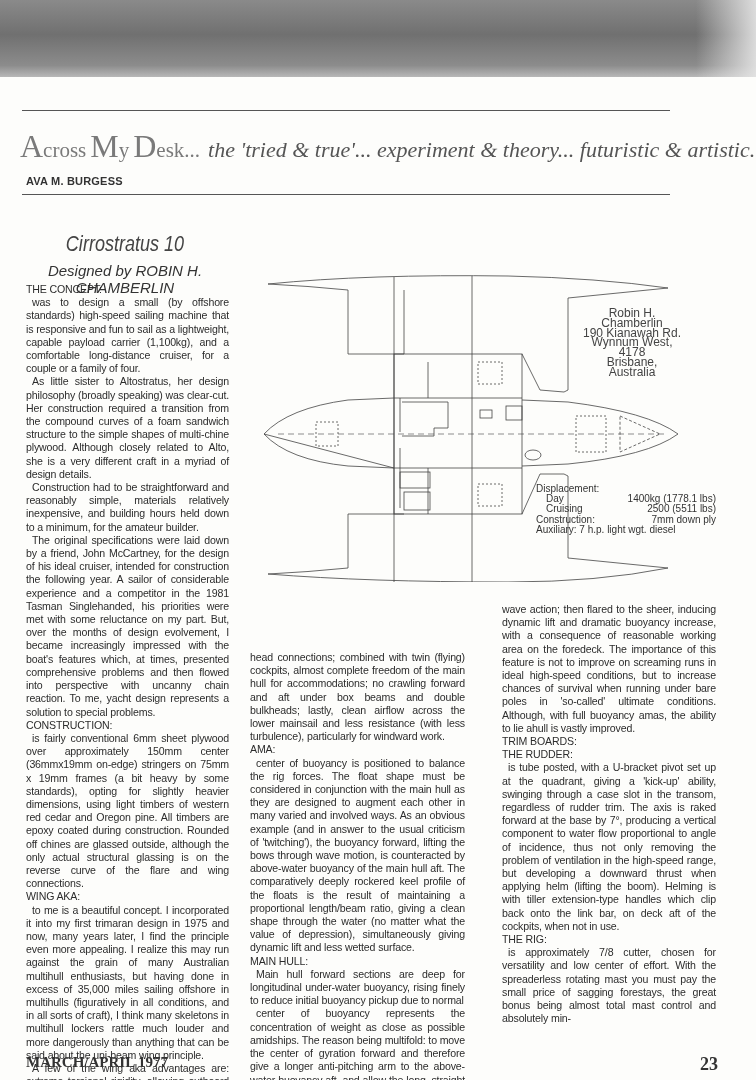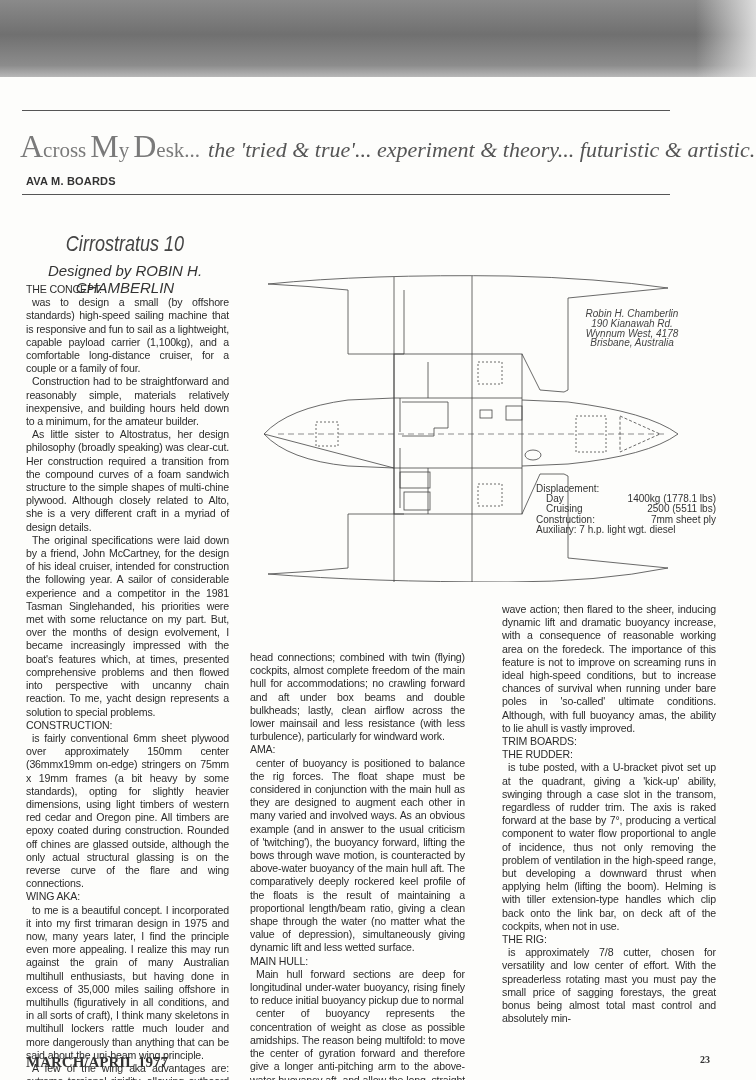--- a/index.html
+++ b/index.html
@@ -14,42 +14,42 @@
   .author{position:absolute;left:26px;top:175px;font-size:11px;font-weight:bold;color:#333;letter-spacing:0.2px;}
   .article-title{position:absolute;left:0;width:250px;top:231px;text-align:center;font-style:italic;font-size:22px;color:#444;font-family:"Liberation Sans",sans-serif;transform:scaleX(0.82);transform-origin:125px 0;}
   .designer{position:absolute;left:0;width:250px;top:262px;text-align:center;font-style:italic;font-size:15px;color:#333;}
   .col{position:absolute;font-size:10.6px;line-height:13.2px;color:#2c2c2c;text-align:justify;font-family:"Liberation Sans",sans-serif;letter-spacing:-0.15px;}
   .col p{margin:0;text-indent:6px;}
   .col .h{margin:0;text-indent:0;text-transform:uppercase;}
   .col1{left:26px;top:283px;width:203px;}
   .col2{left:250px;top:603px;width:215px;margin-top:48px;}
   .col3{left:502px;top:603px;width:214px;}
   .diagram{position:absolute;left:248px;top:252px;width:500px;height:330px;}
-  .addr{position:absolute;left:582px;top:309px;width:100px;text-align:center;font-size:10px;line-height:9.8px;color:#444;font-style:italic;}
+  .addr{position:absolute;left:582px;top:309px;width:100px;text-align:center;font-size:12px;line-height:9.8px;color:#444;}
   .specs{position:absolute;left:536px;top:484px;font-size:10px;line-height:10.2px;color:#333;}
   .specs .row{display:flex;white-space:nowrap;}
   .specs .k{width:90px;}
   .specs .k.ind{padding-left:10px;width:80px;}
   .specs .v{width:90px;text-align:right;}
   .footer-left{position:absolute;left:26px;top:1054px;font-family:"Liberation Serif",serif;font-weight:bold;font-size:15px;color:#333;}
-  .footer-right{position:absolute;left:700px;top:1054px;font-family:"Liberation Serif",serif;font-weight:bold;font-size:10px;color:#333;}
+  .footer-right{position:absolute;left:700px;top:1054px;font-family:"Liberation Serif",serif;font-weight:bold;font-size:18px;color:#333;}
 </style>
 </head>
 <body>
 
 <div class="topband"></div>
 <div class="rule" style="left:22px;top:110px;width:648px;"></div>
 
 <div class="masthead">
   <span class="big">A</span><span class="small">cross</span>
   <span class="big">M</span><span class="small">y</span>
   <span class="big">D</span><span class="small">esk...</span>
   <span class="tag">the 'tried &amp; true'... experiment &amp; theory... futuristic &amp; artistic...</span>
 </div>
-<div class="author">AVA M. BOARDS</div>
+<div class="author">AVA M. BURGESS</div>
 <div class="rule" style="left:22px;top:194px;width:648px;"></div>
 
 <div class="article-title">Cirrostratus 10</div>
 <div class="designer">Designed by ROBIN H. CHAMBERLIN</div>
 
 <svg class="diagram" viewBox="0 0 500 330" fill="none" stroke="#444" stroke-width="0.8">
 
   <path d="M20 32 Q120 22 260 24 Q350 26 420 36"></path>
   <path d="M20 32 Q60 34 100 38"></path>
 
@@ -99,32 +99,32 @@
   <div class="row">
       <span class="k ind">Day</span>
       <span class="v">1400kg (1778.1 lbs)</span>
     </div>
   <div class="row">
       <span class="k ind">Cruising</span>
       <span class="v">2500 (5511 lbs)</span>
     </div>
   <div class="row">
       <span class="k">Construction:</span>
-      <span class="v">7mm sheet ply</span>
+      <span class="v">7mm down ply</span>
     </div>
   <div class="row">
       <span>Auxiliary:  7 h.p. light wgt. diesel</span>
     </div>
 </div>
 
 <div class="col col1">
     <p class="h">THE CONCEPT:</p>
     <p>was to design a small (by offshore standards) high-speed sailing machine that is responsive and fun to sail as a lightweight, capable payload carrier (1,100kg), and a comfortable long-distance cruiser, for a couple or a family of four.</p>
+    <p>As little sister to Altostratus, her design philosophy (broadly speaking) was clear-cut. Her construction required a transition from the compound curves of a foam sandwich structure to the simple shapes of multi-chine plywood. Although closely related to Alto, she is a very different craft in a myriad of design details.</p>
     <p>Construction had to be straightforward and reasonably simple, materials relatively inexpensive, and building hours held down to a minimum, for the amateur builder.</p>
-    <p>As little sister to Altostratus, her design philosophy (broadly speaking) was clear-cut. Her construction required a transition from the compound curves of a foam sandwich structure to the simple shapes of multi-chine plywood. Although closely related to Alto, she is a very different craft in a myriad of design details.</p>
     <p>The original specifications were laid down by a friend, John McCartney, for the design of his ideal cruiser, intended for construction the following year. A sailor of considerable experience and a competitor in the 1981 Tasman Singlehanded, his priorities were met with some reluctance on my part. But, over the months of design evolvement, I became increasingly impressed with the boat's features which, at times, presented comprehensive problems and then flowed into perspective with uncanny chain reaction. To me, yacht design represents a solution to special problems.</p>
     <p class="h">CONSTRUCTION:</p>
     <p>is fairly conventional 6mm sheet plywood over approximately 150mm center (36mmx19mm on-edge) stringers on 75mm x 19mm frames (a bit heavy by some standards), opting for slightly heavier dimensions, using light timbers of western red cedar and Oregon pine. All timbers are epoxy coated during construction. Rounded off chines are glassed outside, although the only actual structural glassing is on the reverse curve of the flare and wing connections.</p>
     <p class="h">WING AKA:</p>
     <p>to me is a beautiful concept. I incorporated it into my first trimaran design in 1975 and now, many years later, I find the principle even more appealing. I realize this may run against the grain of many Australian multihull enthusiasts, but having done in excess of 35,000 miles sailing offshore in multihulls (figuratively in all conditions, and in all sorts of craft), I think many skeletons in multihull lockers rattle much louder and more dangerously than anything that can be said about the uni-beam wing principle.</p>
     <p>A few of the wing aka advantages are: extreme torsional rigidity, allowing outboard shrouds; lightweight construction, involving the employment of the skins (under wing and deck) as load carriers and, consequently, few concentrations of stresses, requiring massive beam and bulk-</p>
   </div>
 <div class="col col2">
     <p style="text-indent: 0px;">head connections; combined with twin (flying) cockpits, almost complete freedom of the main hull for accommodations; no crawling forward and aft under box beams and double bulkheads; lastly, clean airflow across the lower mainsail and less resistance (with less turbulence), particularly for windward work.</p>
     <p class="h">AMA:</p>

